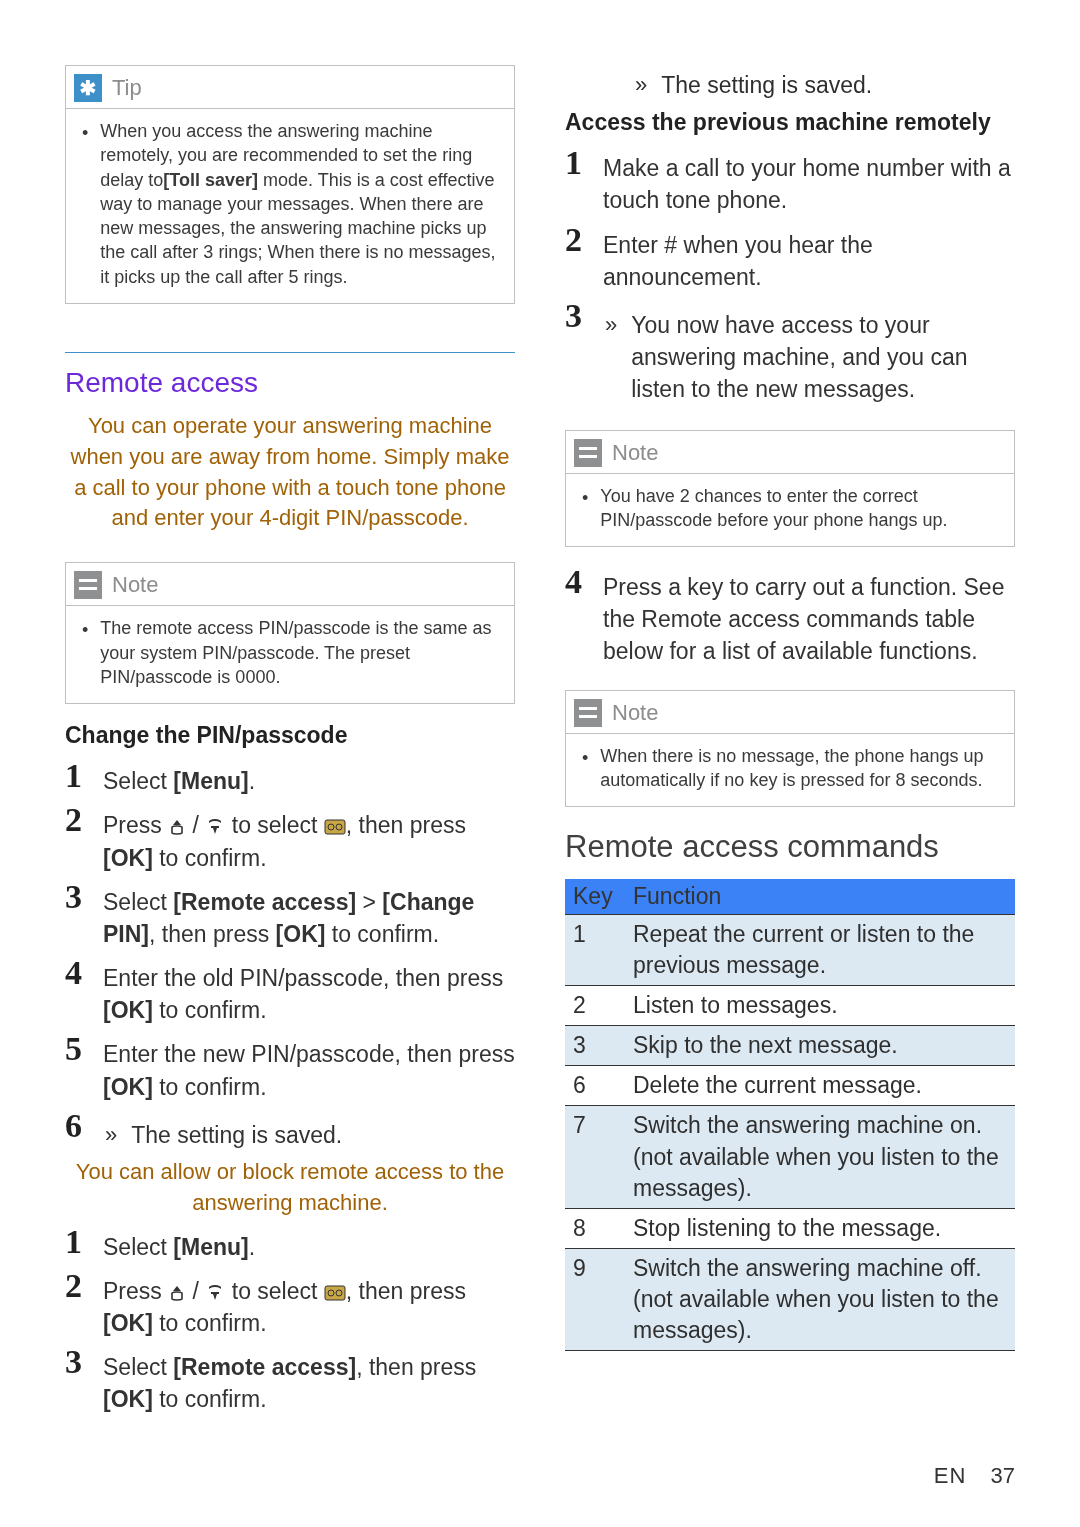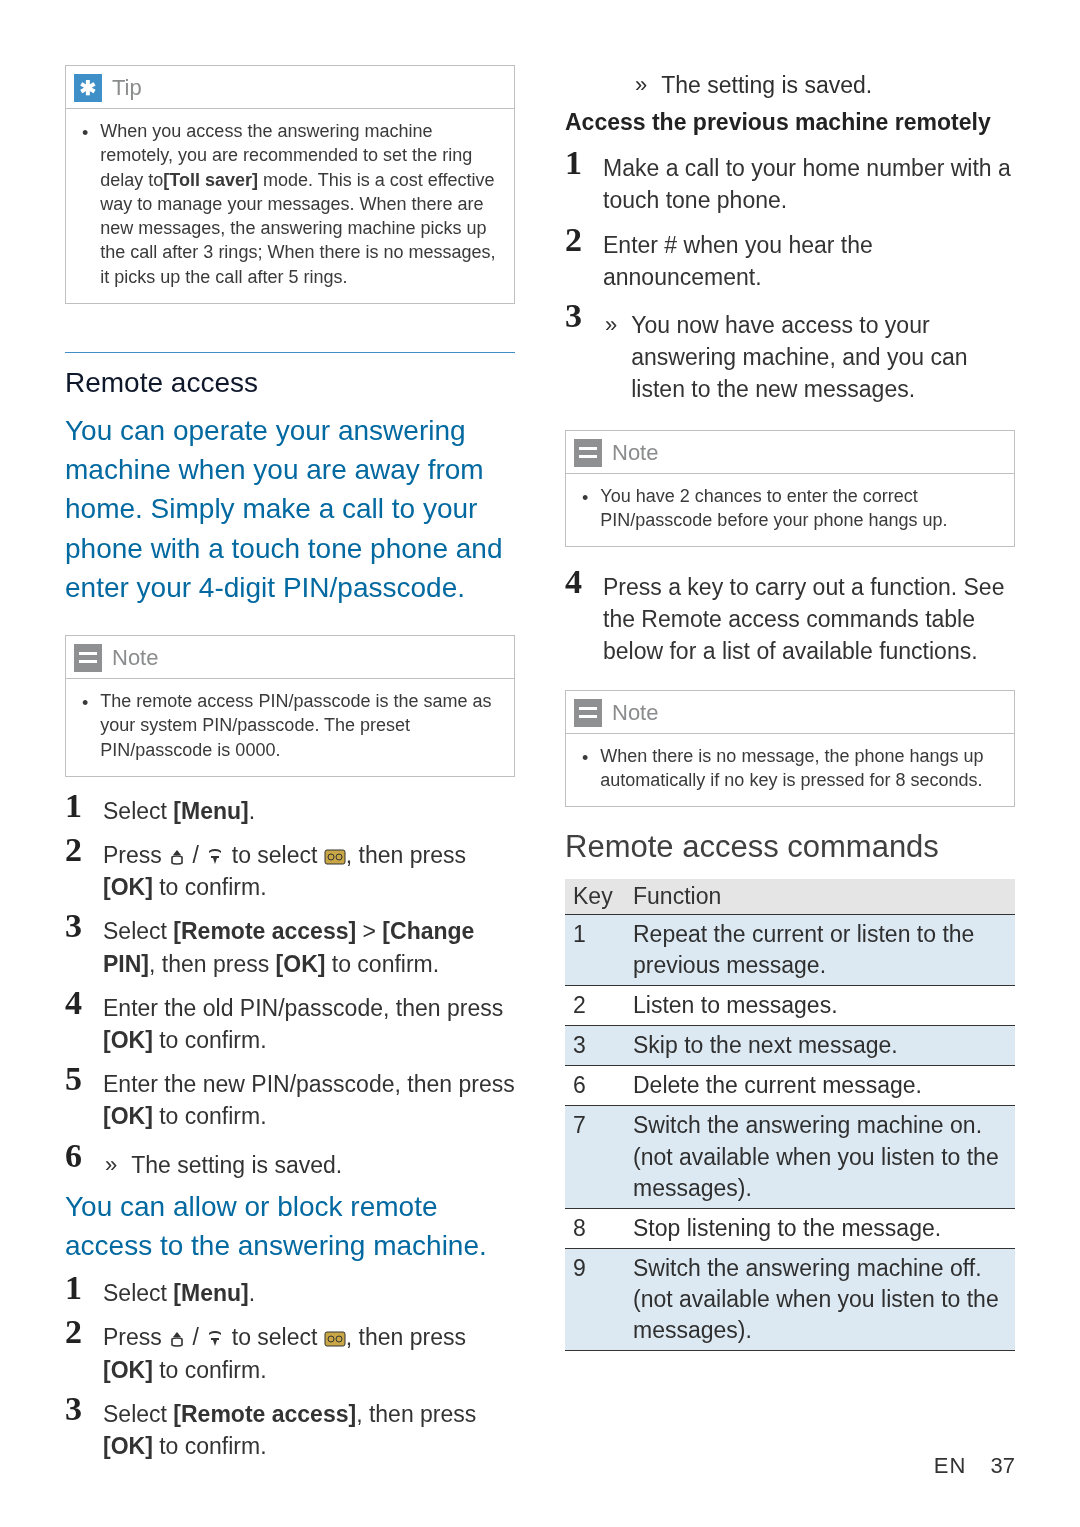--- a/index.html
+++ b/index.html
@@ -63,30 +63,31 @@
     flex: 0 0 auto;
     padding-top: 2px;
     font-size: 18px;
   }
   hr.section-sep {
     border: none;
     border-top: 1px solid #3f8fc9;
     margin: 48px 0 14px 0;
   }
   h3.blue-heading {
-    color: #0f172a;
+    color: #6d28d9;
     font-weight: normal;
     font-size: 28px;
     margin-bottom: 12px;
   }
   p.body {
-    font-size: 28px;
+    font-size: 22px;
     line-height: 1.4;
-    color: #0369a1;
+    color: #a16207;
     margin-bottom: 18px;
+    text-align: center;
   }
   h4.black-heading {
     font-weight: bold;
     font-size: 23px;
     margin-top: 18px;
     margin-bottom: 10px;
     color: #222;
   }
   .step {
     display: flex;
@@ -145,24 +146,24 @@
     border-bottom: 1.5px solid #333;
   }
   table.remote-cmds td {
     padding: 4px 8px;
     border-bottom: 1px solid #333;
     vertical-align: top;
     line-height: 1.35;
   }
   table.remote-cmds tr.shade td,
   table.remote-cmds tr.shade th { background: #dce9f2; }
-  table.remote-cmds tr.shadeh th { background: #e5e5e5; }
+  table.remote-cmds tr.shadeh th { background: #3b82f6; }
   .footer {
     position: absolute;
-    bottom: 48px;
+    bottom: 38px;
     right: 65px;
     font-size: 22px;
     color: #333;
   }
   .footer .en { margin-right: 18px; letter-spacing: 1px; }
   b { font-weight: bold; }
 </style>
 </head>
 <body>
 
@@ -198,20 +199,21 @@
         <div class="callout-title">Note</div>
       </div>
       <div class="callout-body">
         <div class="callout-item">
           <span class="bullet-dot">•</span>
           <span>The remote access PIN/passcode is the same as your system PIN/passcode. The preset PIN/passcode is 0000.</span>
         </div>
       </div>
     </div>
 
+    <h4 class="black-heading">Change the PIN/passcode</h4>
 
     <div class="step">
       <div class="step-num">1</div>
       <div class="step-text" id="cp-s1">Select <b>[Menu]</b>.</div>
     </div>
 
     <div class="step">
       <div class="step-num">2</div>
       <div class="step-text" id="cp-s2">Press <span class="inline-icon">
             <svg width="18" height="18" viewBox="0 0 18 18">

